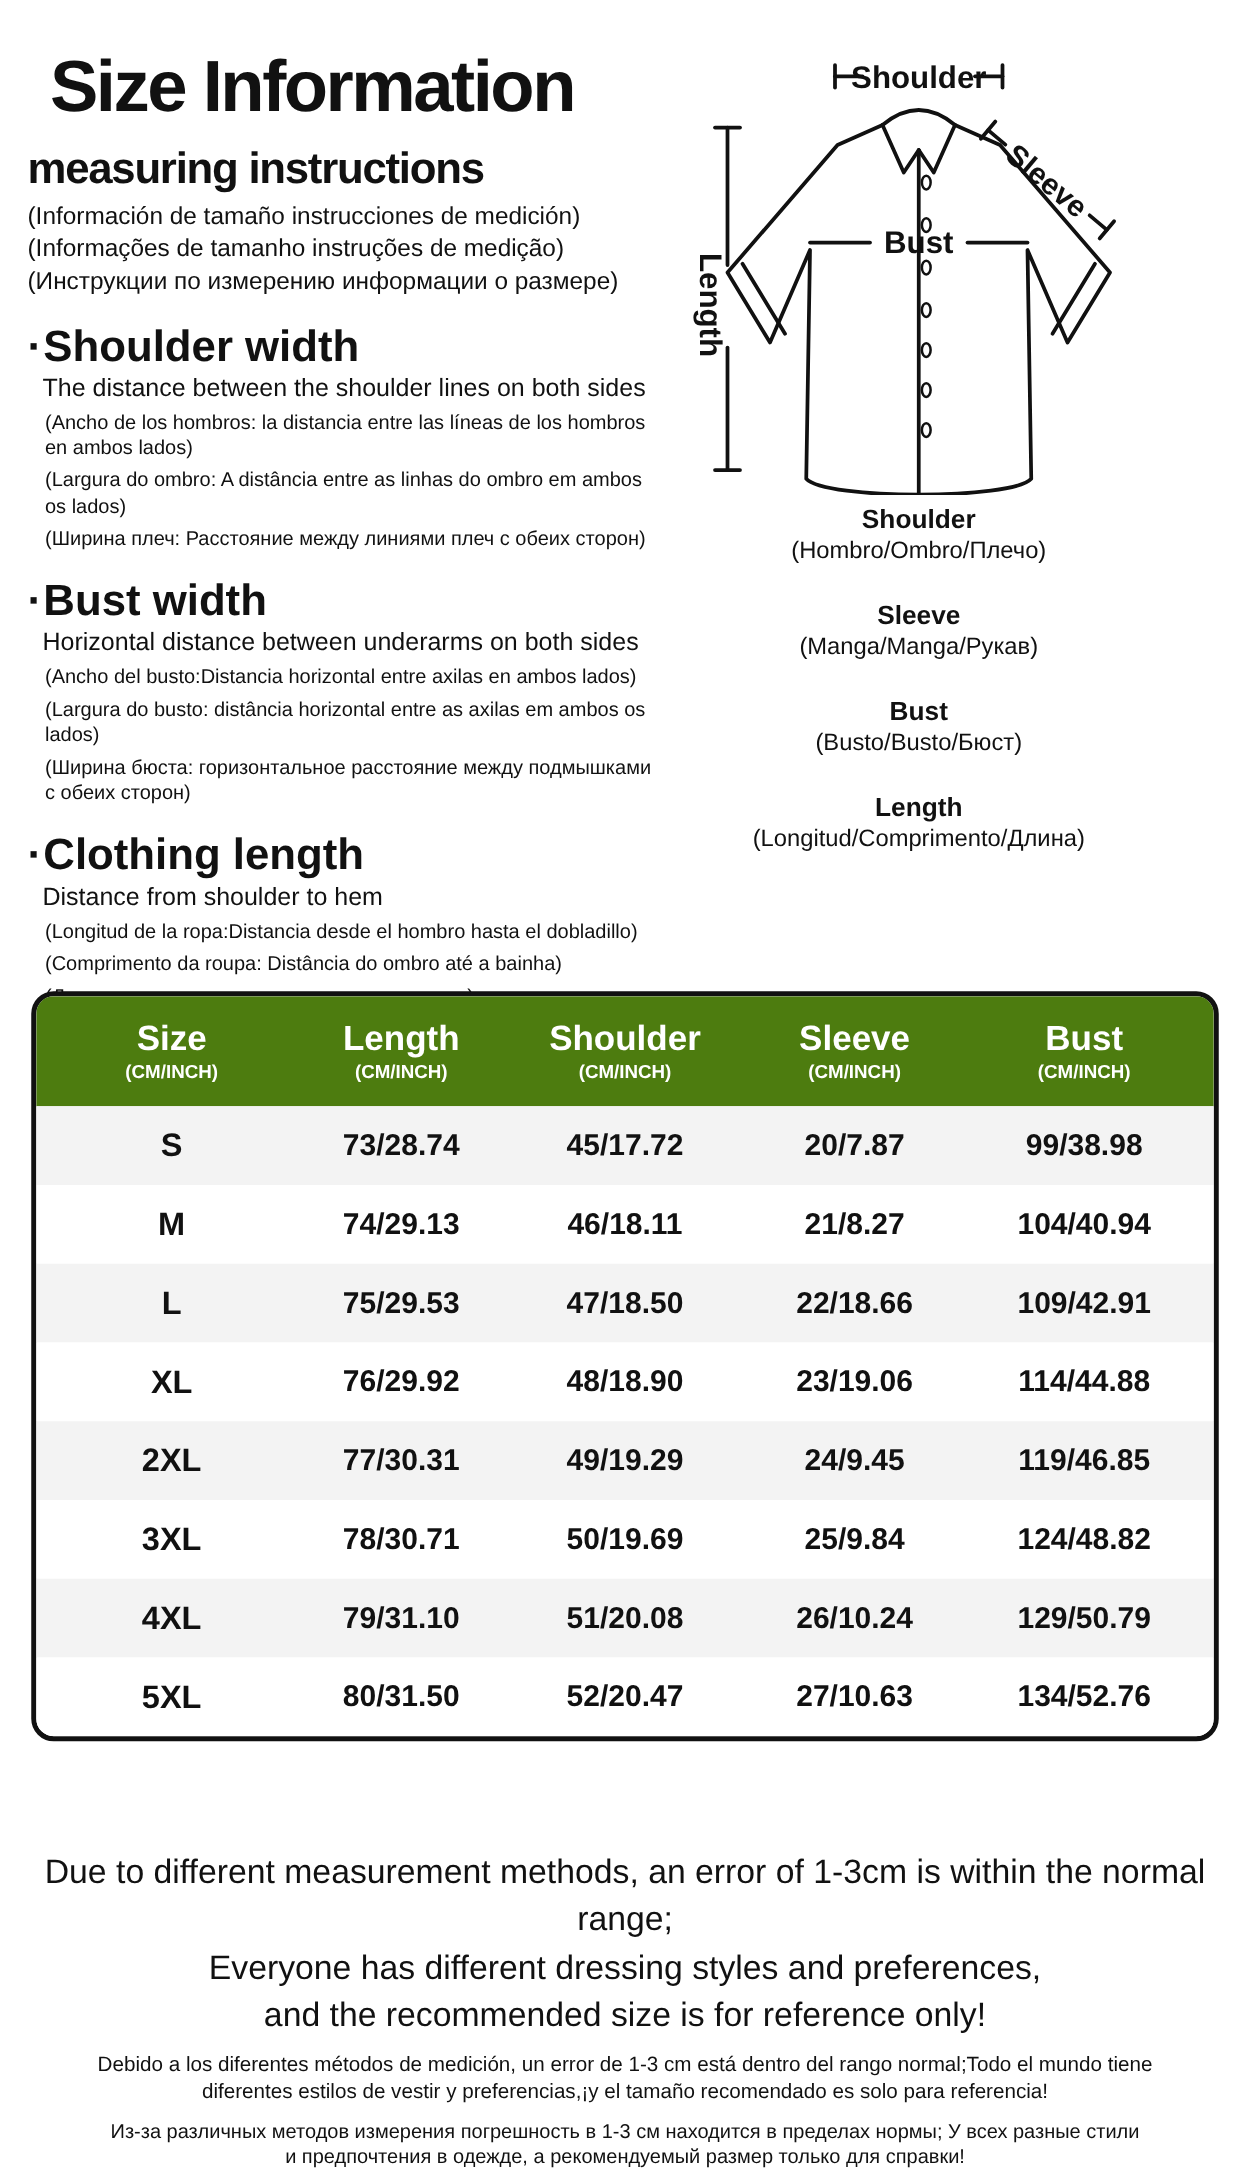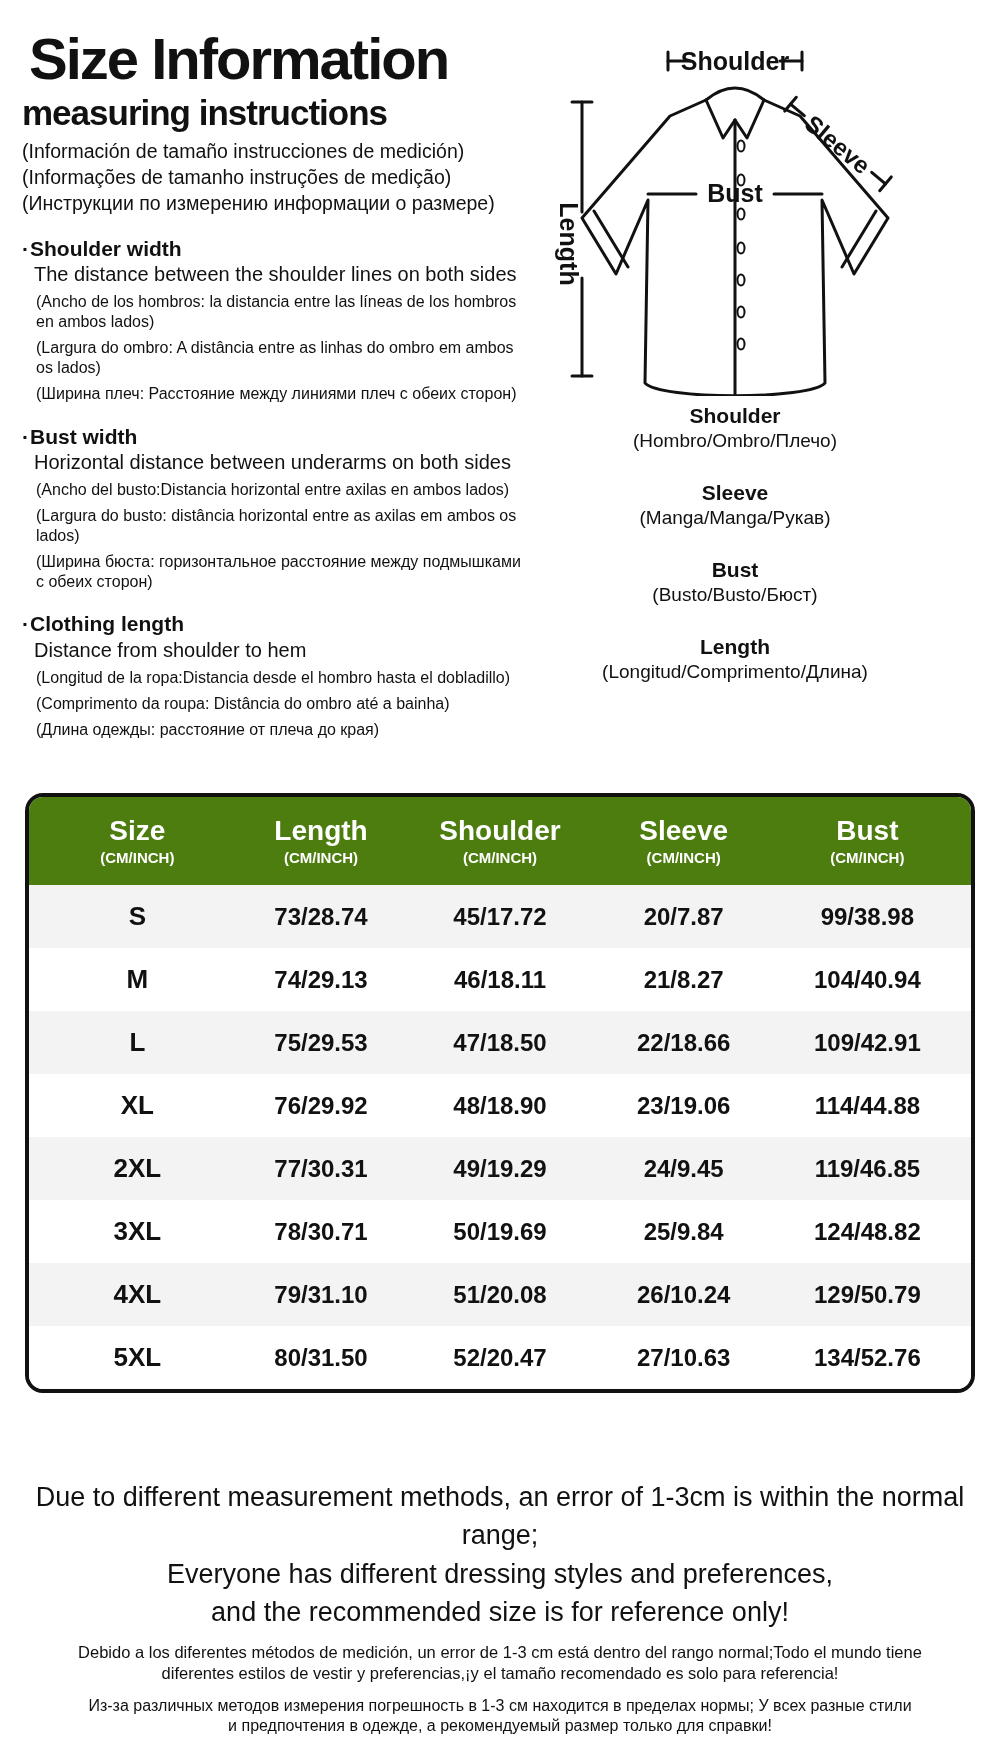--- a/index.html
+++ b/index.html
@@ -1,25 +1,25 @@
 <!DOCTYPE html>
 <html><head>
 <meta charset="utf-8">
 <style>
   html,body{margin:0;padding:0;background:#fff;}
   .page{position:relative;width:1000px;height:1737px;background:#fff;overflow:hidden;
         font-family:"Liberation Sans",sans-serif;color:#111;}
 
   
   .left-col{position:absolute;left:22px;top:22px;width:510px;}
-  .title{font-size:58px;font-weight:bold;letter-spacing:-2px;line-height:1.02;margin:7px;}
+  .title{font-size:58px;font-weight:bold;letter-spacing:-2px;line-height:1.02;margin:18px;}
   .subtitle{font-size:35px;font-weight:bold;letter-spacing:-1px;margin:2px 0 7px 0;line-height:1.05;}
   .ttr{font-size:19.5px;line-height:1.33;margin:0;}
   .section{margin-top:20px;}
-  .sec-title{font-size:21px;font-weight:bold;margin:0 0 2px 0;line-height:1.1;}
+  .sec-title{font-size:35px;font-weight:bold;margin:0 0 2px 0;line-height:1.1;}
   .bullet{margin-right:1px;}
   .desc{font-size:20px;margin:0 0 6px 12px;line-height:1.2;}
   .tr{font-size:16px;margin:0 0 6px 14px;line-height:1.26;max-width:500px;}
 
   
   .right-col{position:absolute;left:520px;top:28px;width:430px;display:flex;
              flex-direction:column;align-items:center;}
   .legend{margin-top:6px;text-align:center;}
   .lg-group{margin-bottom:25px;}
   .lg-name{font-size:21px;font-weight:bold;line-height:1.3;}

